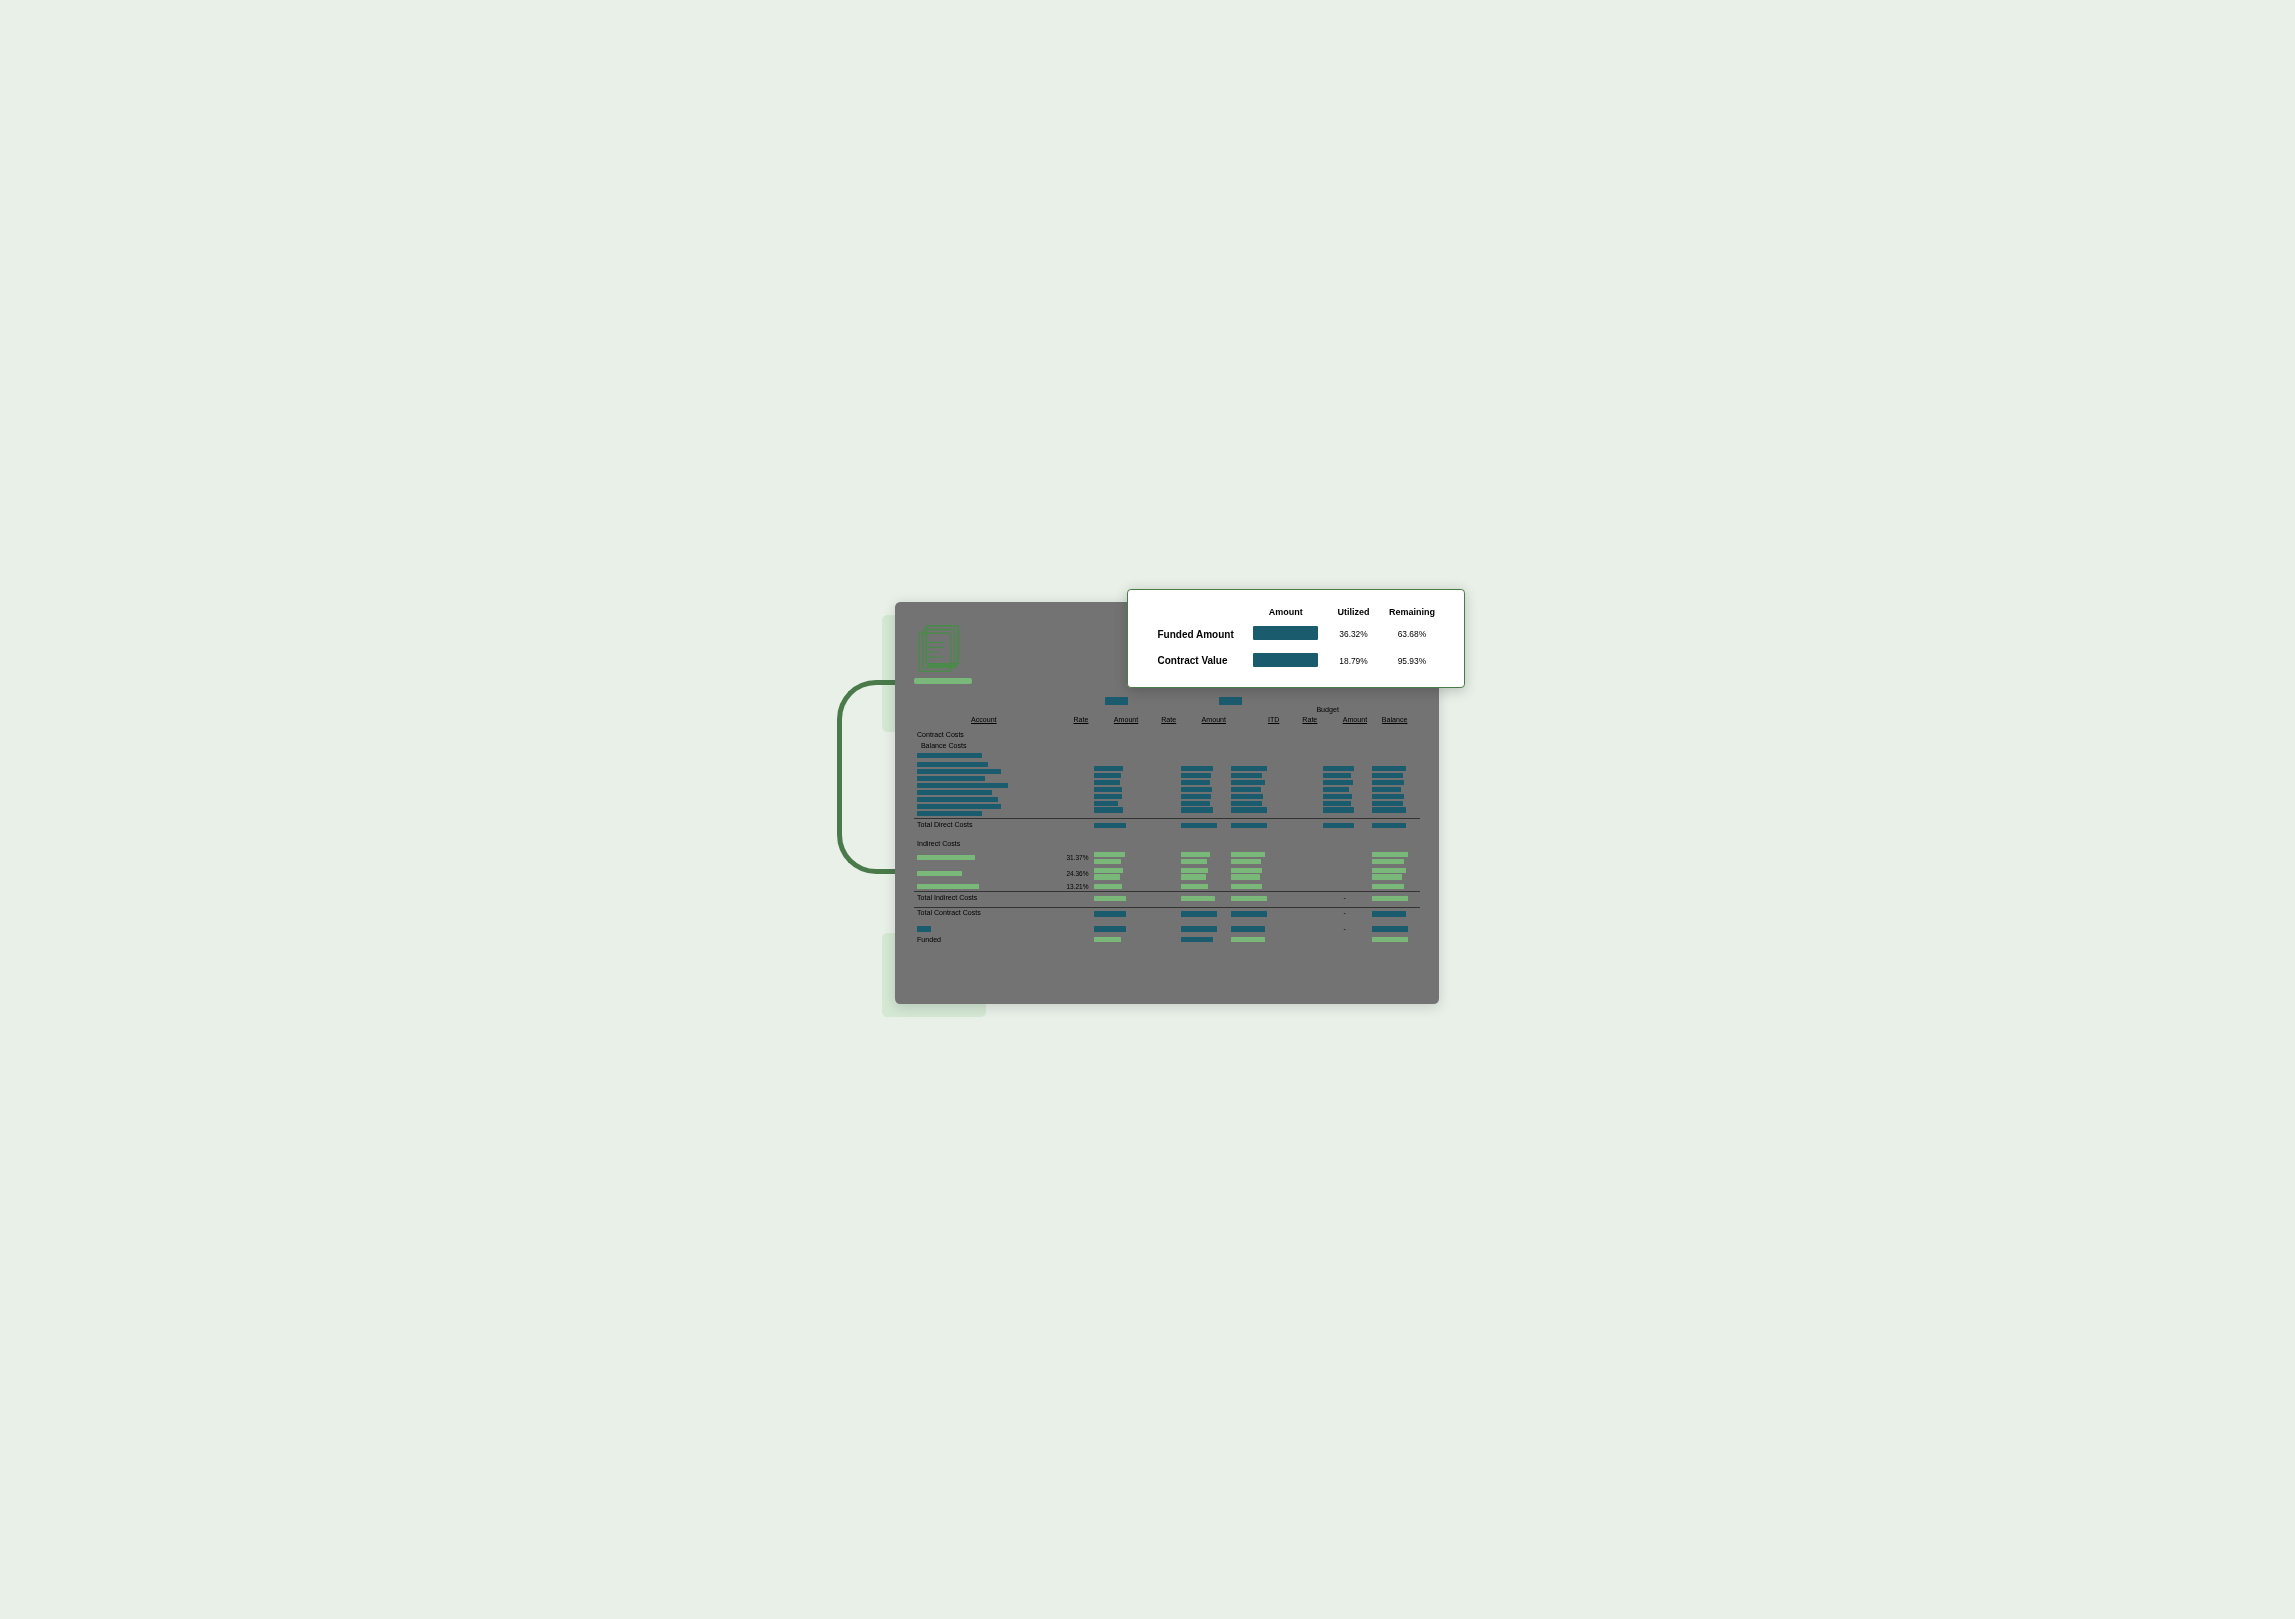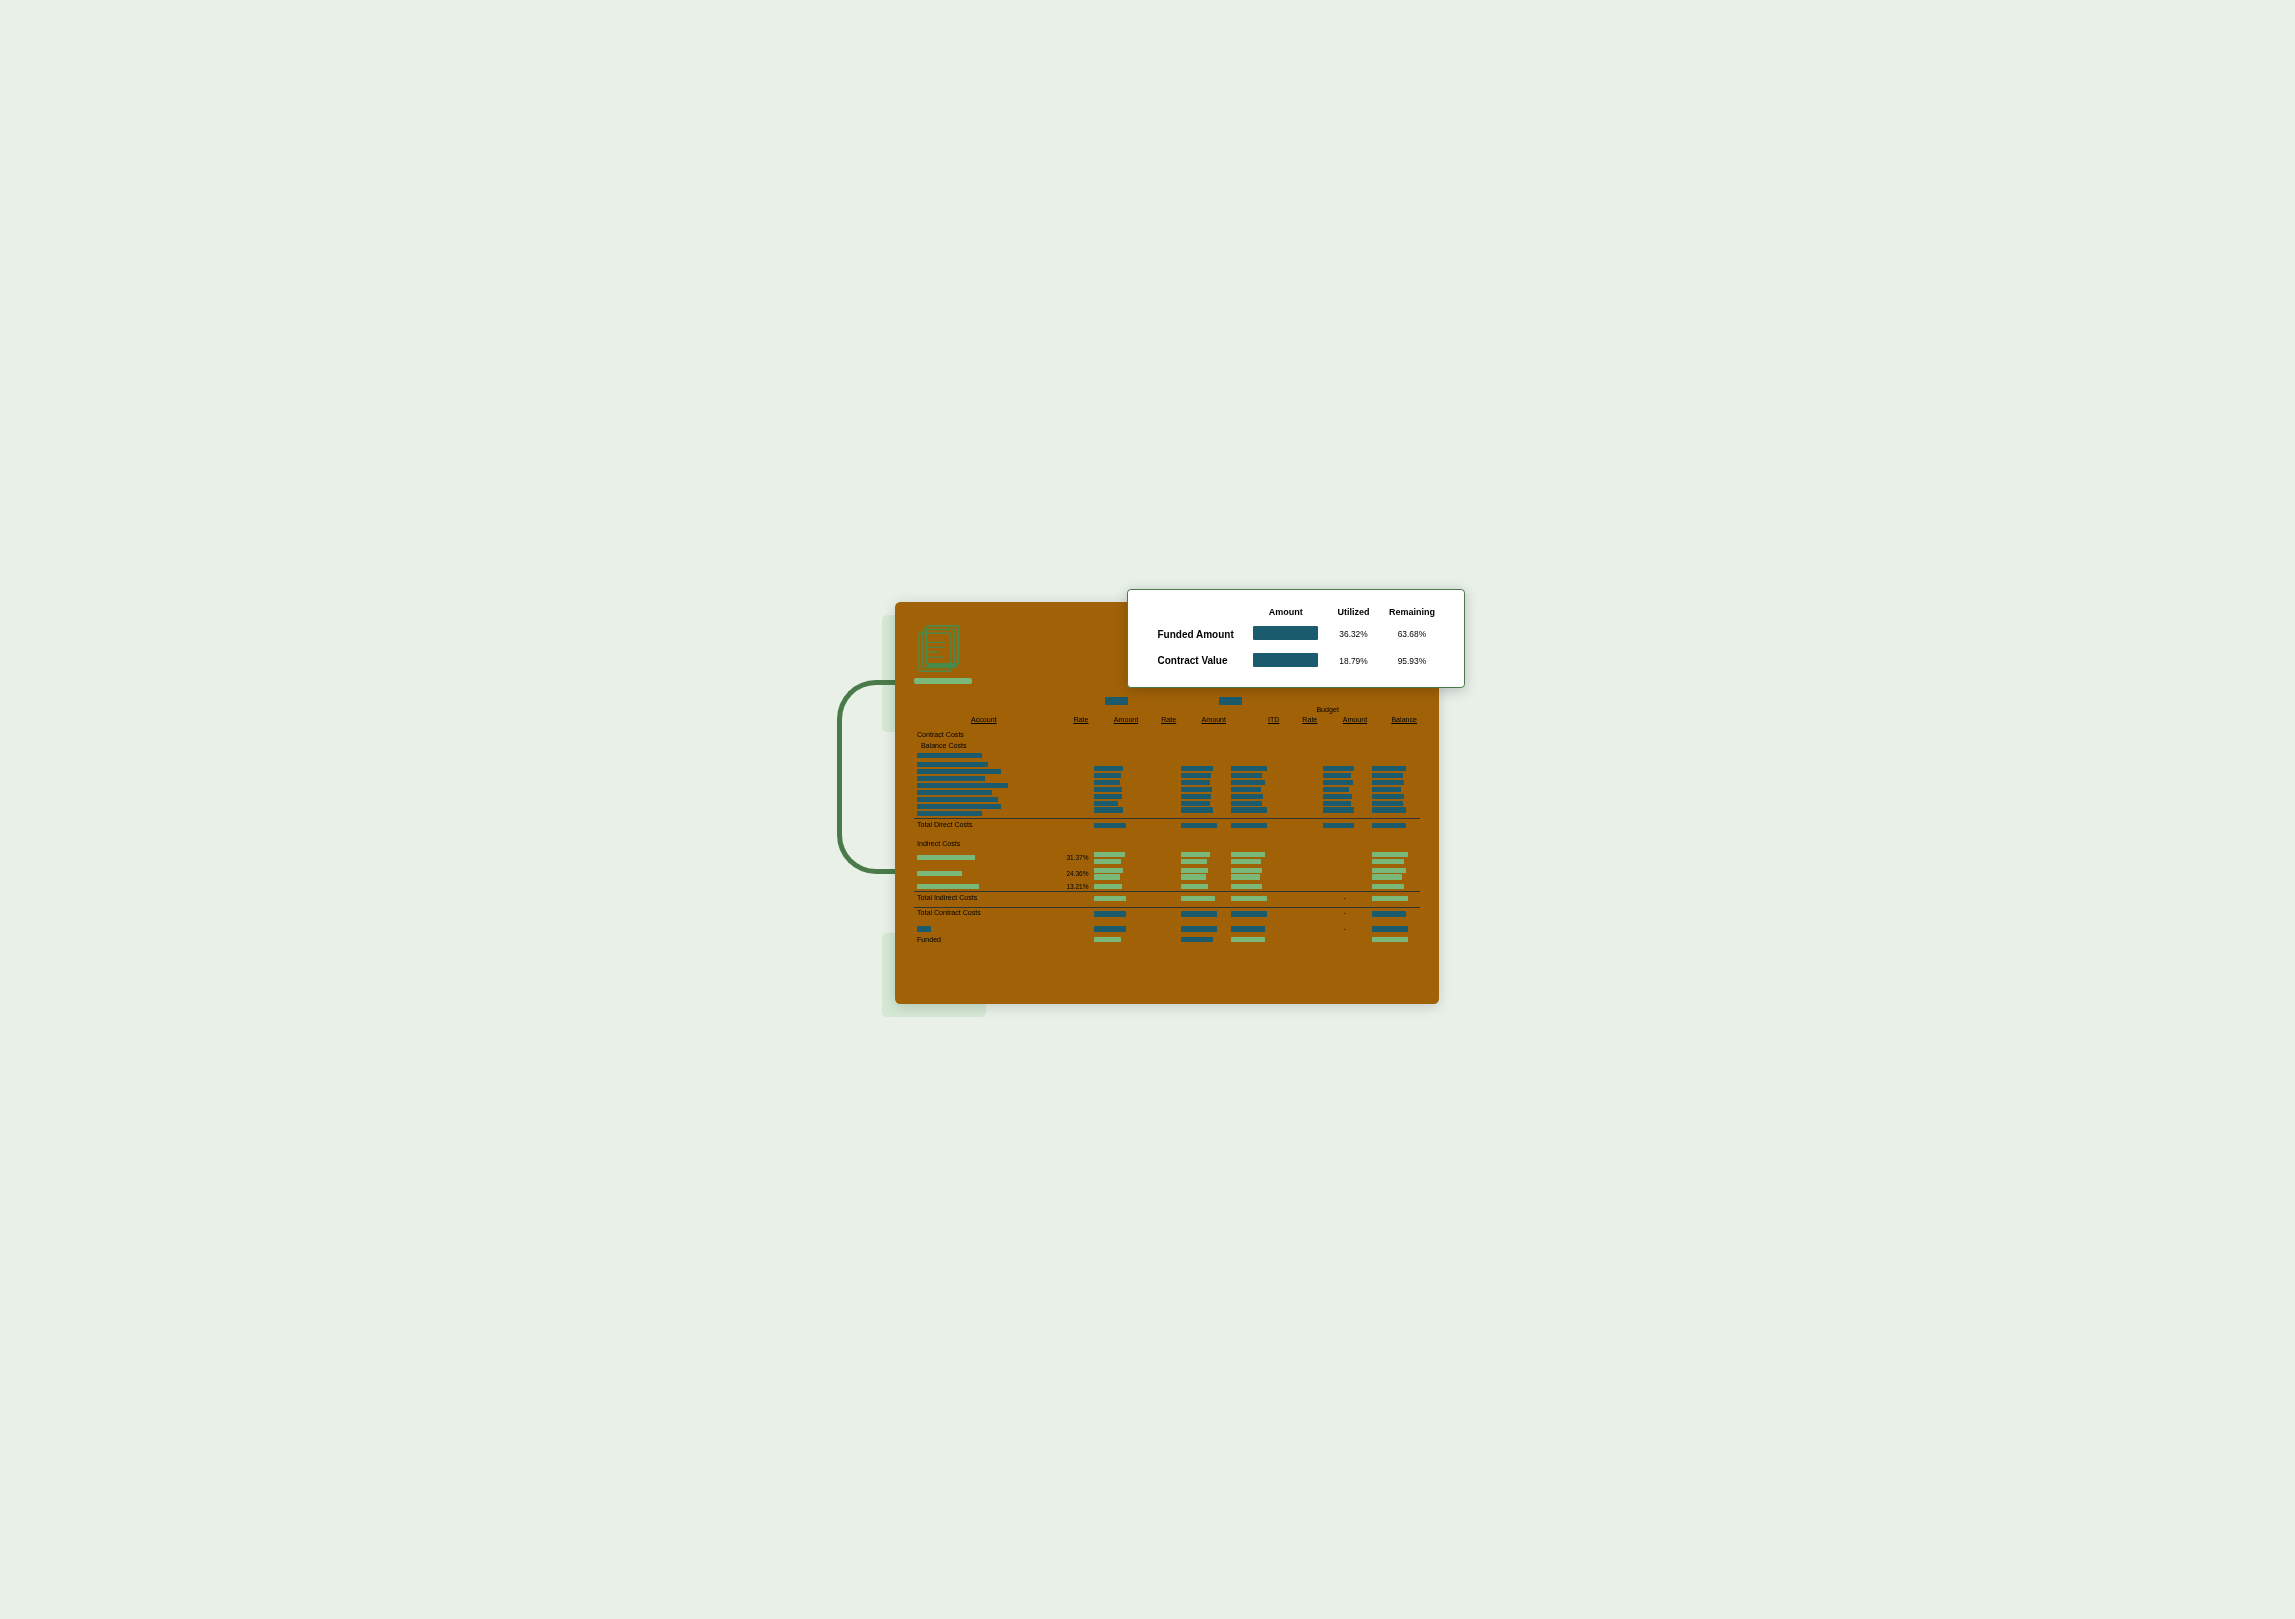--- a/index.html
+++ b/index.html
@@ -50,21 +50,21 @@
       width: 104px;
       height: 84px;
       background: #d4e8d4;
       border-radius: 5.2px;
       z-index: 0;
     }
 
     
     .main-card {
       position: relative;
-      background: #a16207;
+      background: #737373;
       border-radius: 5.2px;
       margin-left: 39px;
       margin-top: 19.4px;
       padding: 19.4px 19.4px 26px 19.4px;
       box-shadow: 0 2.6px 13px rgba(0,0,0,0.15);
       z-index: 1;
       min-height: 402px;
     }
 
     
@@ -279,21 +279,21 @@
       <thead>
         <tr>
           <th style="width:117px; text-align:center;">Account</th>
           <th style="width:32px; text-align:right;">Rate</th>
           <th style="width:42px; text-align:right;">Amount</th>
           <th style="width:32px; text-align:right;">Rate</th>
           <th style="width:42px; text-align:right;">Amount</th>
           <th style="width:45px; text-align:right;">ITD</th>
           <th style="width:32px; text-align:right;">Rate</th>
           <th style="width:42px; text-align:right;">Amount</th>
-          <th style="width:42px; text-align:right;">Balance</th>
+          <th style="width:42px; text-align:center;">Balance</th>
         </tr>
       </thead>
       <tbody>
 
         <tr>
           <td class="section-header" colspan="9">Contract Costs</td>
         </tr>
 
         <tr>
           <td class="subsection-header" colspan="9">Balance Costs</td>

